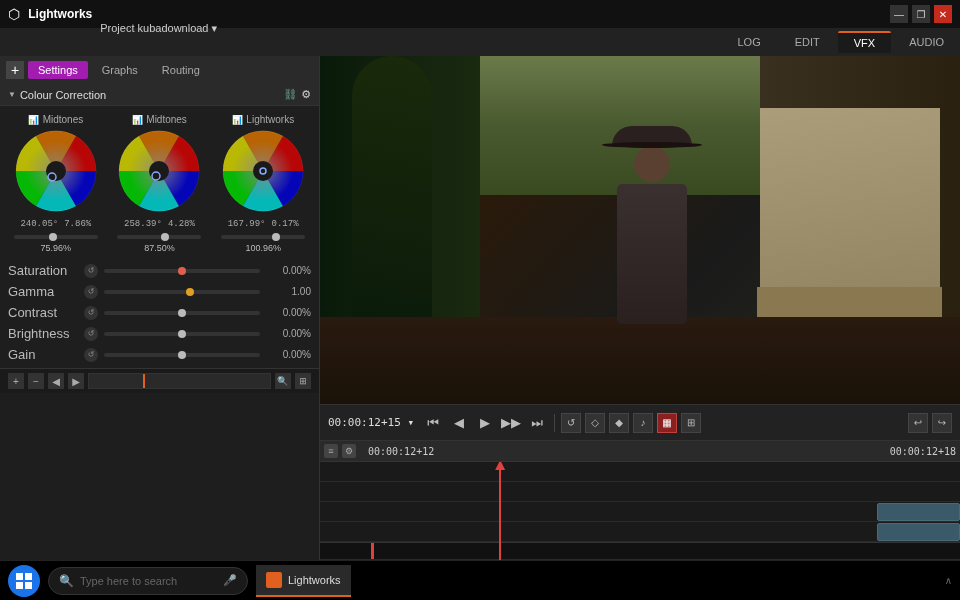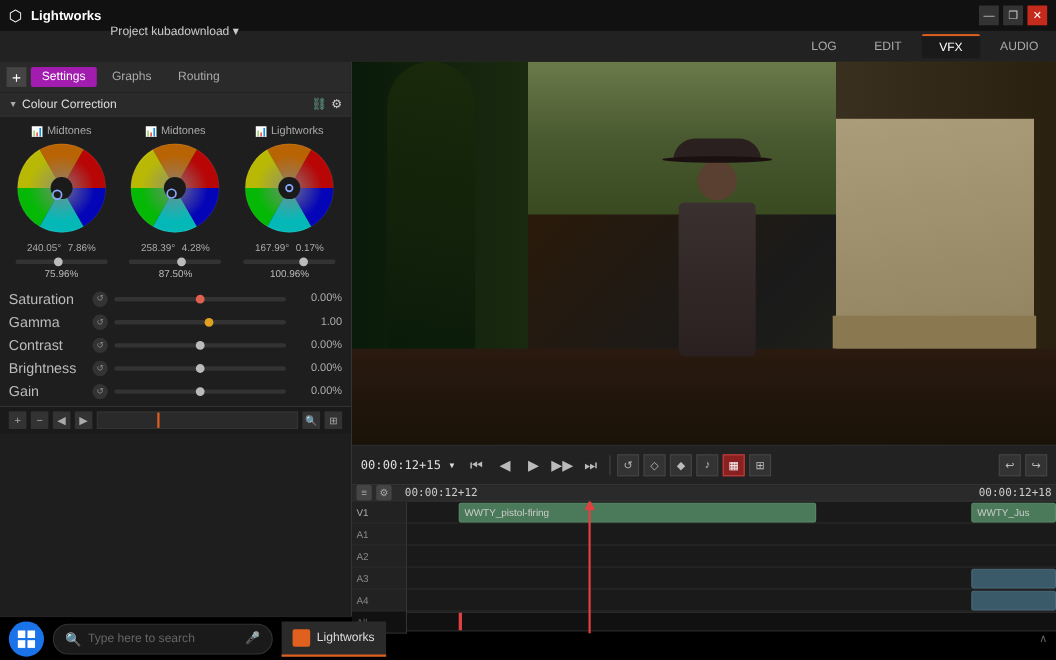--- a/index.html
+++ b/index.html
@@ -185,20 +185,21 @@
     }
     .wheel-canvas {
       position: relative;
     }
     .wheel-slider-row {
       font-size: 9px;
       color: #aaa;
       display: flex;
       gap: 6px;
       justify-content: center;
+      font-family: Liberation Mono, monospace;
     }
     .wheel-pct {
       font-size: 9px;
       color: #bbb;
       text-align: right;
     }
     .wheel-slider {
       width: 84px;
       height: 4px;
       background: #333;
@@ -951,42 +952,26 @@
     </div>
 
     <div id="timeline">
       <div id="timeline-header">
         <div class="tl-icon">≡</div>
         <div class="tl-icon">⚙</div>
         <span class="tl-timecode">00:00:12+12</span>
         <span class="tl-timecode-right">00:00:12+18</span>
       </div>
       <div id="timeline-body">
-        <div id="tl-labels">
-          <div class="tl-track-label v1">V1</div>
-          <div class="tl-track-label">A1</div>
-          <div class="tl-track-label">A2</div>
-          <div class="tl-track-label">A3</div>
-          <div class="tl-track-label">A4</div>
-          <div class="tl-track-label" style="background:#111;color:#666;">All</div>
-        </div>
         <div id="tl-tracks">
 
           <div id="tl-playhead" style="left:28%;">
             <div class="tl-playhead-marker"></div>
           </div>
 
-          <div class="tl-track">
-            <div class="tl-clip tl-clip-v1" style="left:8%;width:55%;">
-              <span>WWTY_pistol-firing</span>
-            </div>
-            <div class="tl-clip tl-clip-v1" style="left:87%;width:13%;">
-              <span>WWTY_Jus</span>
-            </div>
-          </div>
 
           <div class="tl-track"></div>
 
           <div class="tl-track"></div>
 
           <div class="tl-track">
             <div class="tl-clip tl-clip-audio" style="left:87%;width:13%;"></div>
           </div>
 
           <div class="tl-track">

